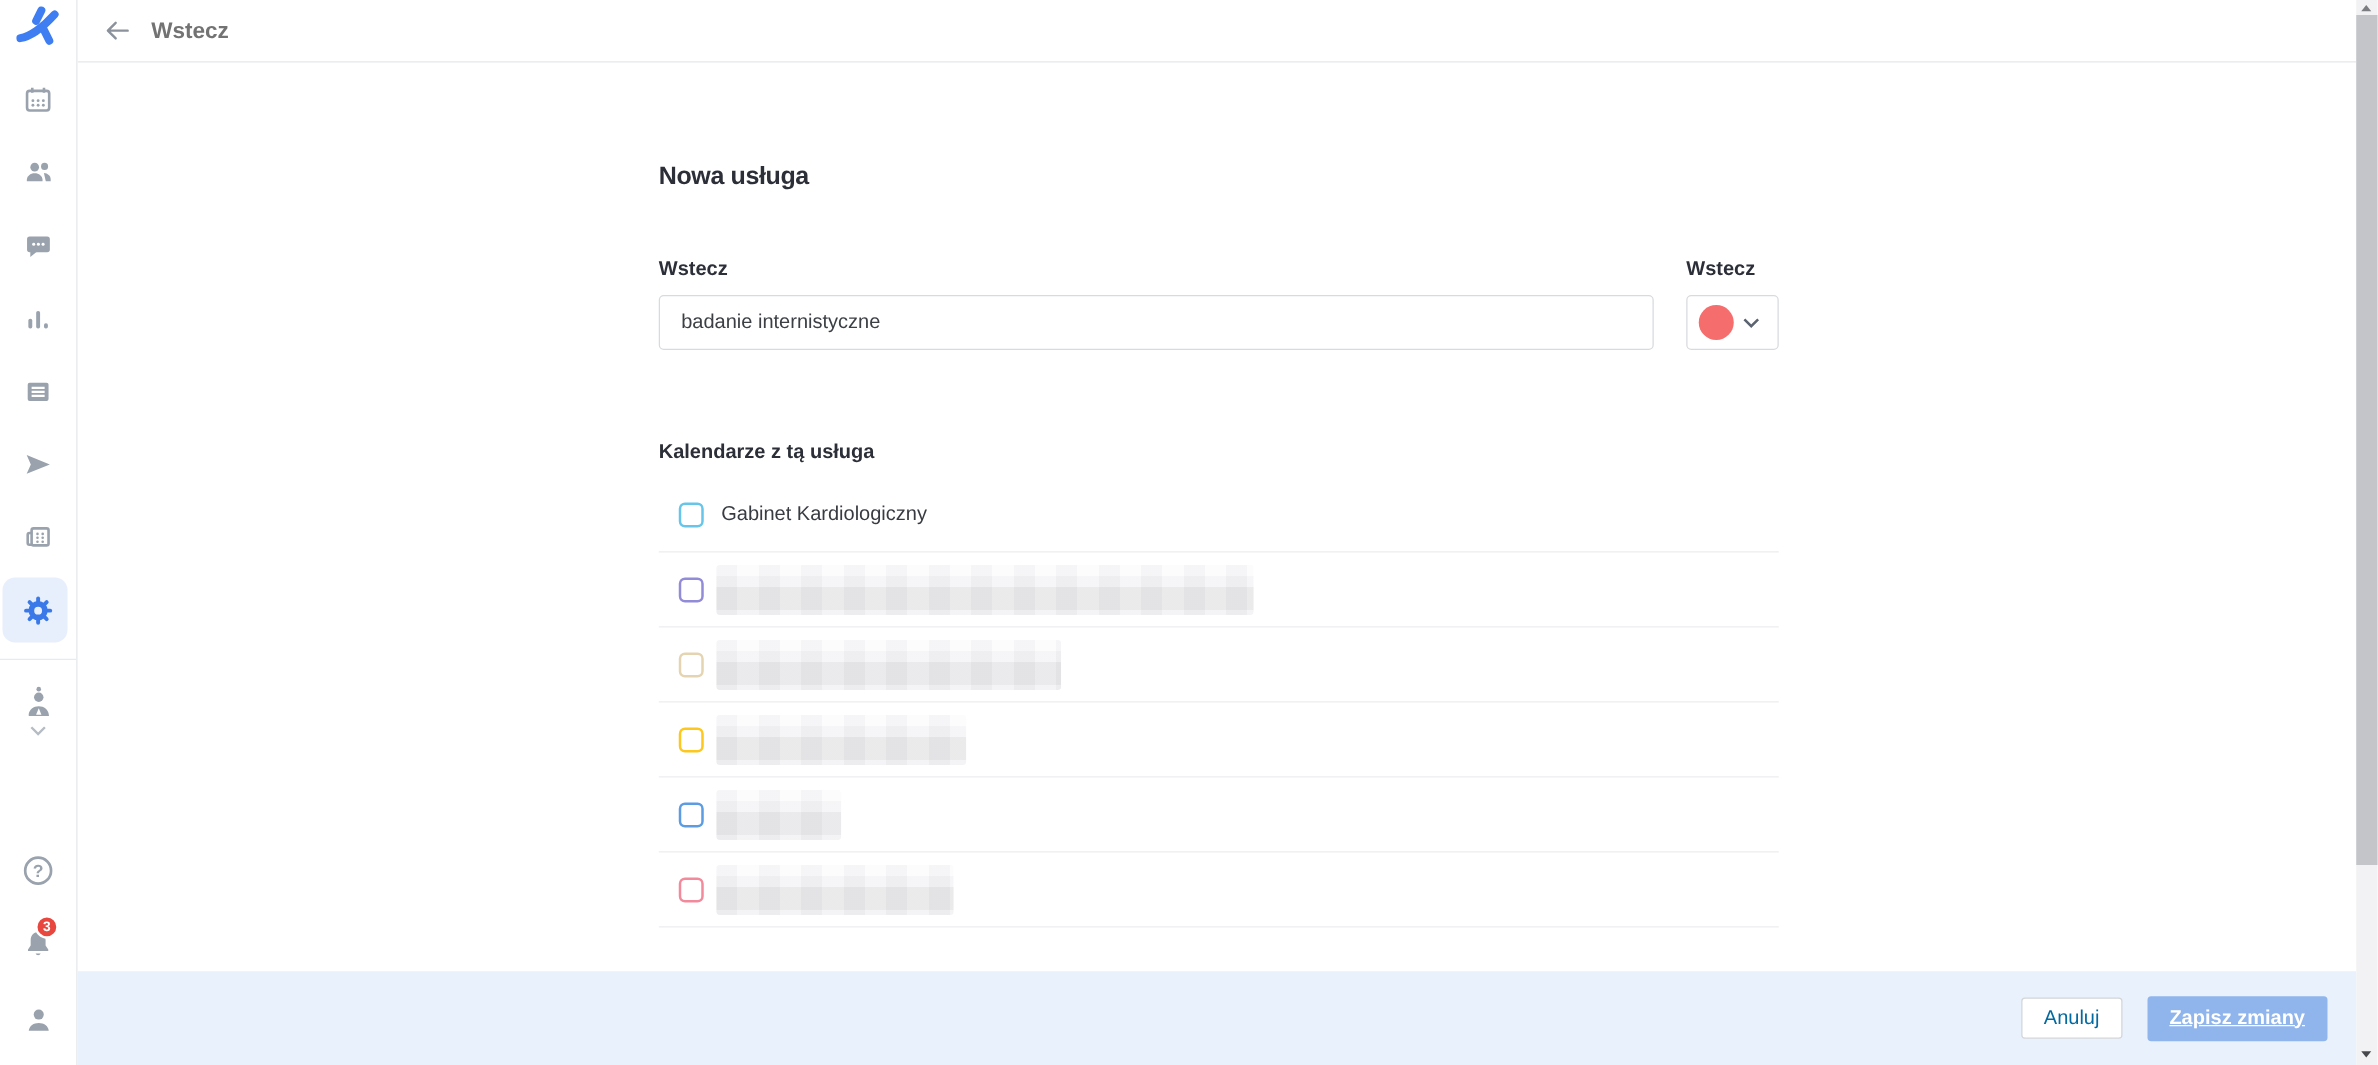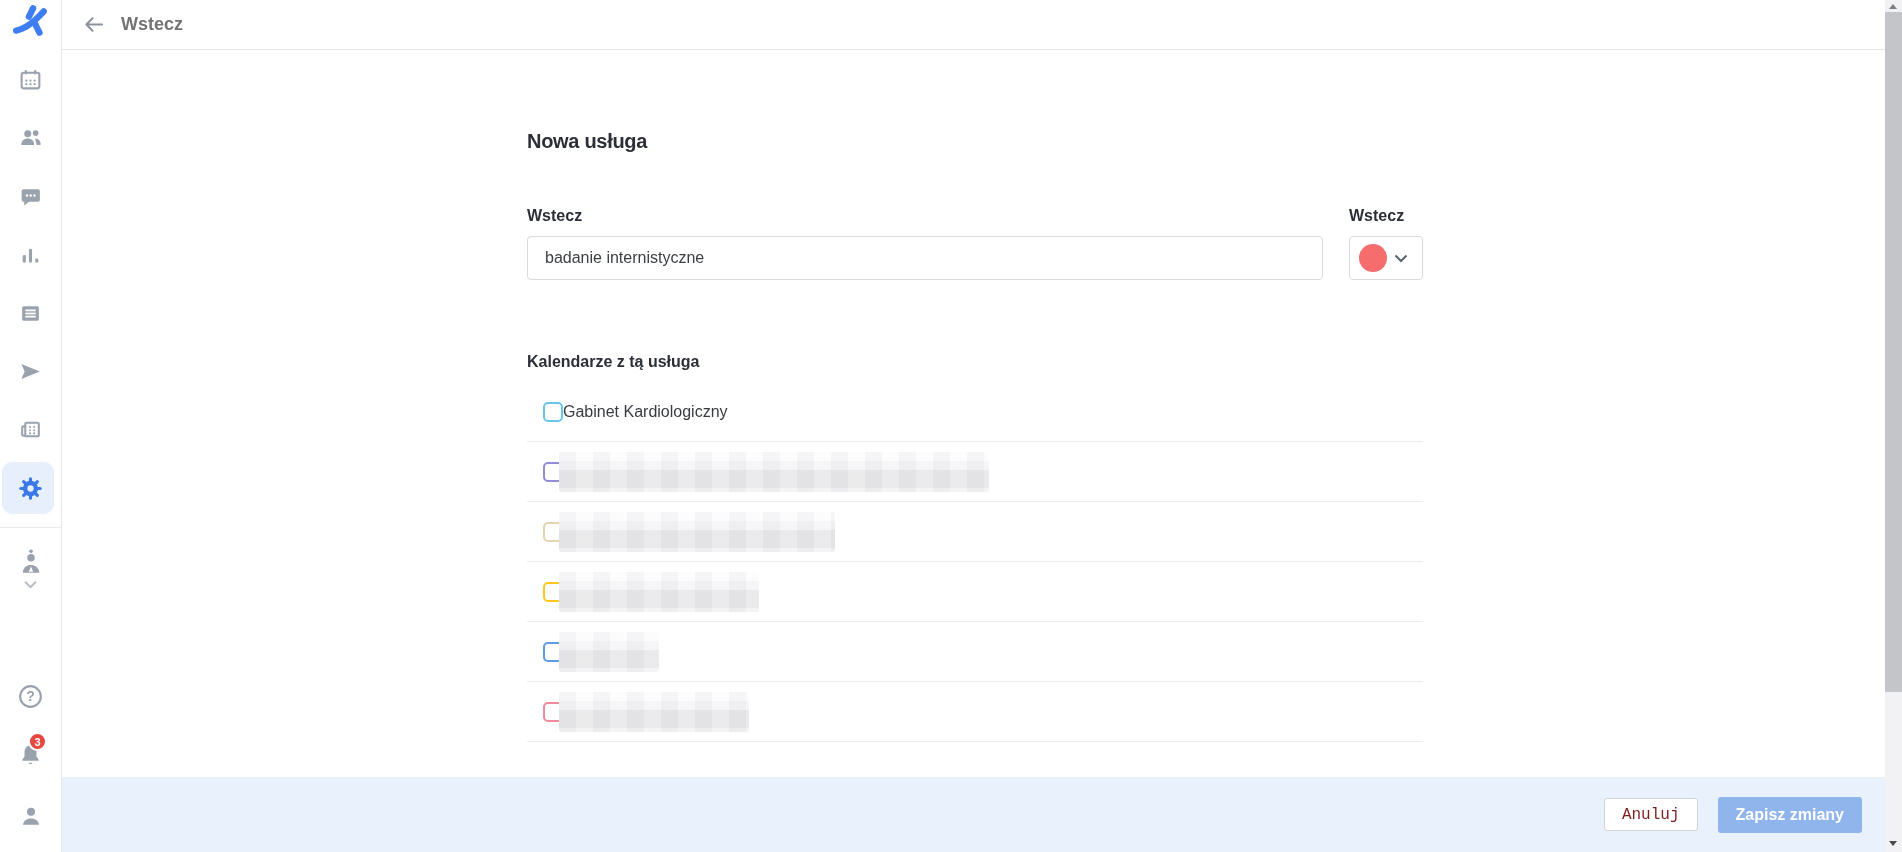--- a/index.html
+++ b/index.html
@@ -45,44 +45,44 @@
     display:flex; align-items:center; padding:0 7px 0 9px; }
   .color-dot { width:28px; height:28px; border-radius:50%; flex:none; }
   .color-chevron { margin-left:7px; color:#5b6470; display:flex; }
 
   
   .cal-list { position:absolute; left:465px; top:332px; width:896px; }
   .cal-row { height:60px; display:flex; align-items:center; padding-left:16px;
     border-bottom:1px solid #ededf0; }
   .checkbox { width:20px; height:20px; border:2.5px solid #999; border-radius:5px;
     background:#fff; flex:none; cursor:pointer; }
-  .cal-row .row-label { font-size:16px; color:#383b41; }
+  .cal-row .row-label { margin-left:14px; font-size:16px; color:#383b41; }
   .blur { height:40px; border-radius:3px;
     background-image:
       repeating-linear-gradient(90deg, rgba(120,120,135,0.05) 0 17px,
         rgba(255,255,255,0.07) 17px 34px),
       linear-gradient(180deg,#fcfcfd 0 22%, #f5f5f7 22% 45%,
         #e9e9eb 45% 90%, #f3f3f5 90% 100%); }
   .blur-after-text { width:240px; height:34px; margin-left:8px; }
   .bw-430 { width:430px; margin-left:-4px; }
   .bw-276 { width:276px; margin-left:-4px; }
   .bw-200 { width:200px; margin-left:-4px; }
   .bw-100 { width:100px; margin-left:-4px; }
   .bw-190 { width:190px; margin-left:-4px; }
 
   
   .footer { position:absolute; left:62px; top:777px; width:1823px; height:75px;
     background:#e9f1fc; z-index:5; display:flex; align-items:center;
     justify-content:flex-end; gap:20px; padding-right:23px; }
   .btn-cancel { height:33px; padding:0 17px; background:#fff;
-    border:1px solid #d3d5d9; border-radius:3px; font-size:16px; color:#7f1d1d;
-    cursor:pointer; font-family:Liberation Mono, monospace; }
+    border:1px solid #d3d5d9; border-radius:3px; font-size:16px; color:#0369a1;
+    cursor:pointer; font-family:Liberation Sans, sans-serif; }
   .btn-save { height:36px; padding:0 18px; background:#8fb5ec; border:none;
     border-radius:3px; font-size:16px; font-weight:bold; color:#fff; cursor:pointer;
-    font-family:"Liberation Sans", sans-serif; }
+    font-family:"Liberation Sans", sans-serif;text-decoration:underline; }
 
   
   .scrollbar { position:absolute; right:0; top:0; width:17px; height:852px;
     background:#f2f2f4; z-index:7; }
   .sb-thumb { position:absolute; left:0; top:12px; width:17px; height:680px;
     background:#c3c5c9; }
   .sb-up { position:absolute; top:4px; left:4px; width:0; height:0;
     border-left:4.5px solid transparent; border-right:4.5px solid transparent;
     border-bottom:5px solid #7b7d81; }
   .sb-down { position:absolute; bottom:6px; left:4px; width:0; height:0;

